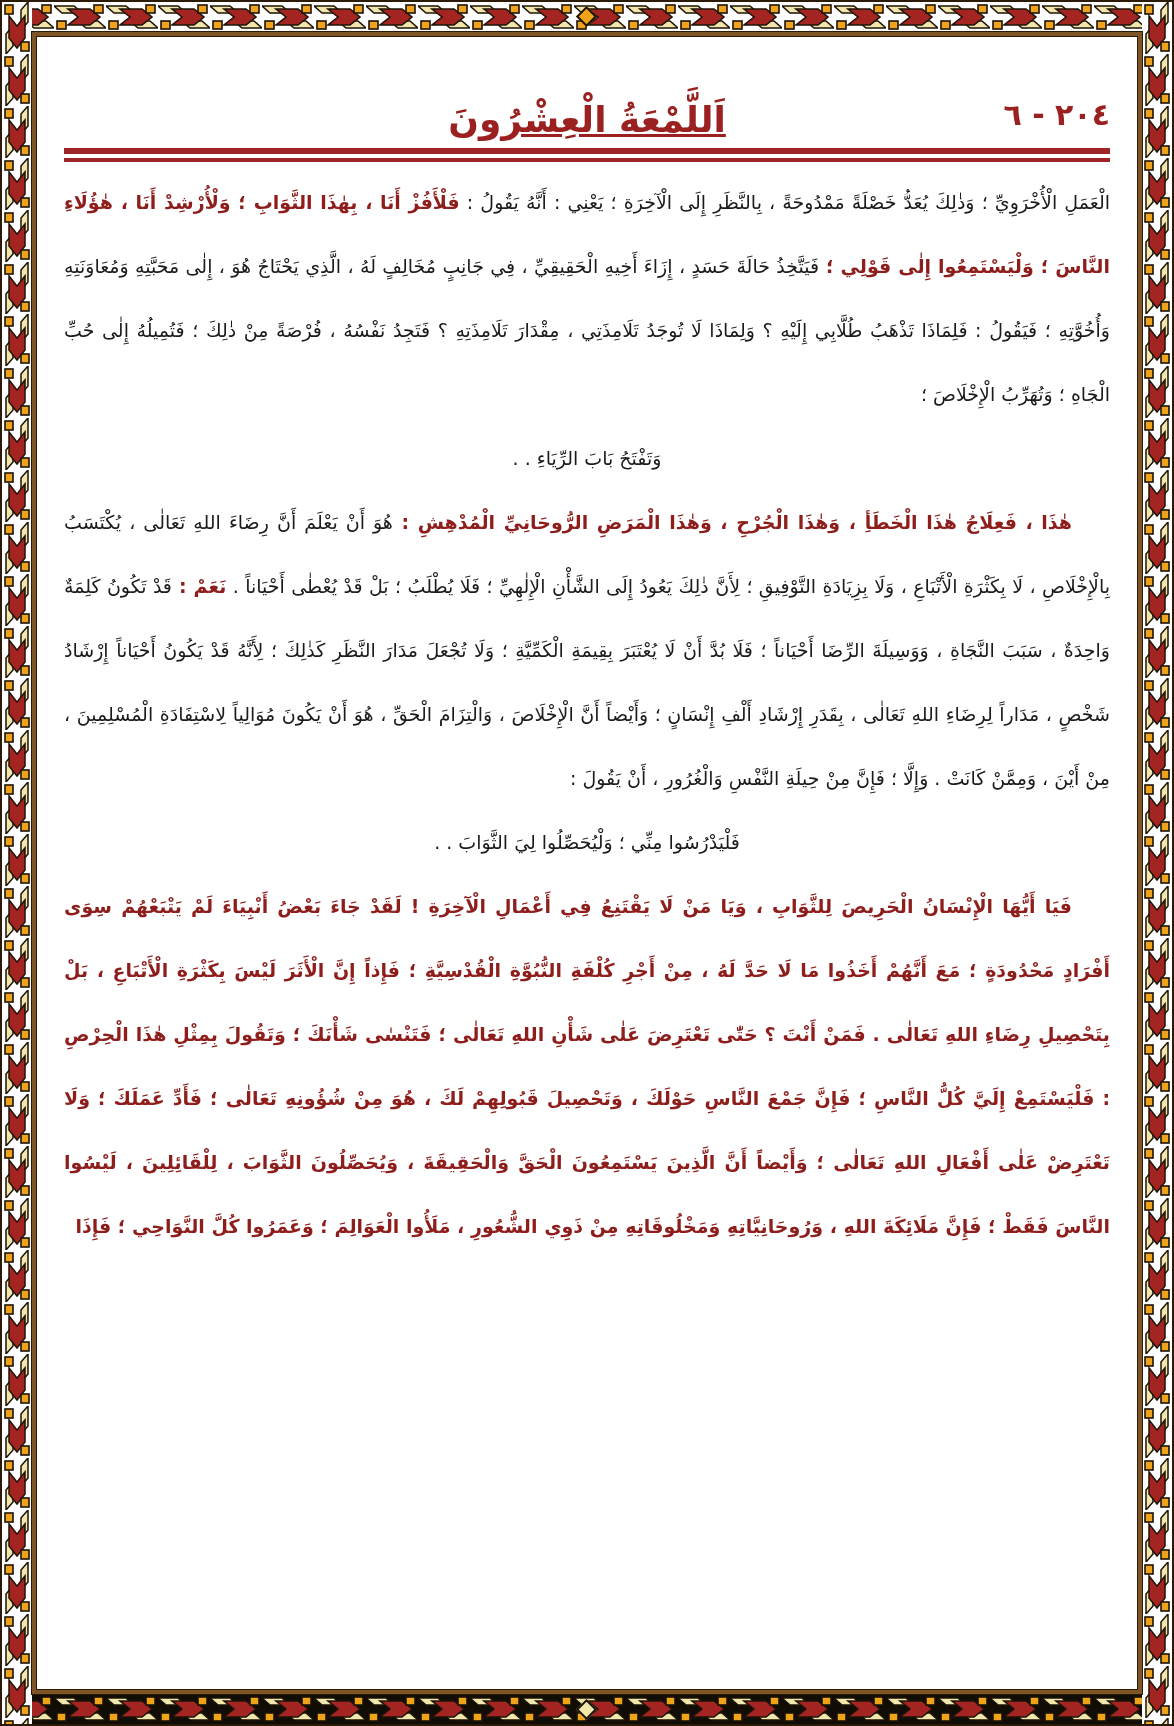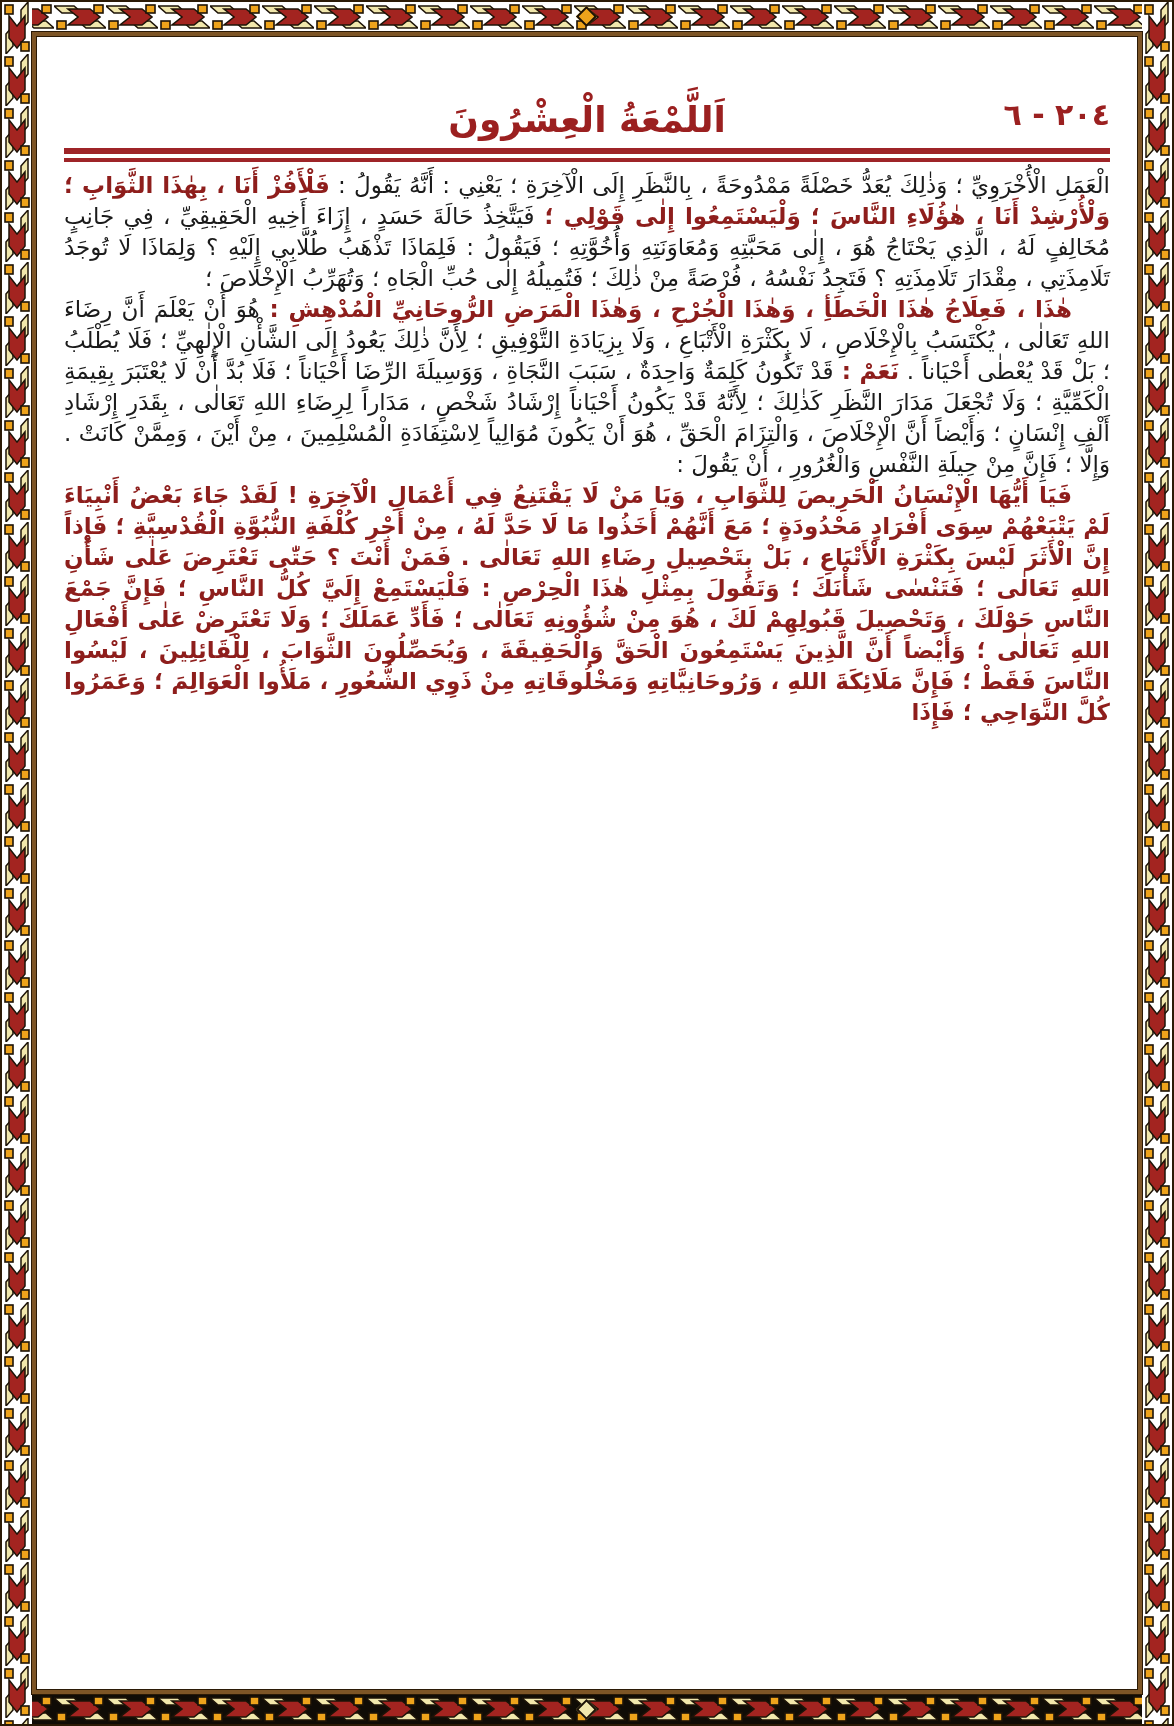--- a/index.html
+++ b/index.html
@@ -25,34 +25,34 @@
   }
   .diamond-top{top:7px;left:calc(50% - 8px);}
   .diamond-bottom{bottom:7px;left:calc(50% - 8px);background:var(--border-cream);}
   .content{
     position:absolute;inset:36px;padding:16px 26px 0 26px;overflow:hidden;
     direction:rtl;
   }
   .header{position:relative;height:94px;}
   .title{
     position:absolute;left:0;right:0;bottom:8px;text-align:center;
-    font-size:36px;font-weight:bold;color:var(--title-red);
+    font-size:36px;font-weight:bold;color:var(--title-red);text-decoration:underline;
   }
   .page-number{
     position:absolute;right:0;bottom:16px;font-size:30px;font-weight:bold;
     color:var(--title-red);
   }
   .rule{
     height:14px;background:#fff;
     border-top:6px solid var(--rule-red);
     border-bottom:4px solid var(--rule-red);
   }
   .text-body{margin-top:8px;}
   .para{
-    margin:0;font-size:23px;line-height:31px;text-align:justify;
+    margin:0;font-size:19px;line-height:64px;text-align:justify;
     color:var(--text-black);
   }
   .para.center{text-align:center;}
   .para.indent{text-indent:38px;}
   .black{color:var(--text-black);}
   .red{color:var(--text-red);font-weight:bold;}
   .hidden-defs{position:absolute;width:0;height:0;}
 </style>
 </head>
 <body>
@@ -105,18 +105,20 @@
 
     <div class="header">
       <div class="page-number">٢٠٤ - ٦</div>
       <div class="title">اَللَّمْعَةُ الْعِشْرُونَ</div>
     </div>
 
     <div class="rule"></div>
 
     <div class="text-body">
         <p class="para"><span class="black">الْعَمَلِ الْأُخْرَوِيِّ ؛ وَذٰلِكَ يُعَدُّ خَصْلَةً مَمْدُوحَةً ، بِالنَّظَرِ إِلَى الْآخِرَةِ ؛ يَعْنِي : أَنَّهُ يَقُولُ : </span><span class="red">فَلْأَفُزْ أَنَا ، بِهٰذَا الثَّوَابِ ؛ وَلْأُرْشِدْ أَنَا ، هٰؤُلَاءِ النَّاسَ ؛ وَلْيَسْتَمِعُوا إِلٰى قَوْلِي ؛ </span><span class="black">فَيَتَّخِذُ حَالَةَ حَسَدٍ ، إِزَاءَ أَخِيهِ الْحَقِيقِيِّ ، فِي جَانِبٍ مُخَالِفٍ لَهُ ، الَّذِي يَحْتَاجُ هُوَ ، إِلٰى مَحَبَّتِهِ وَمُعَاوَنَتِهِ وَأُخُوَّتِهِ ؛ فَيَقُولُ : فَلِمَاذَا تَذْهَبُ طُلَّابِي إِلَيْهِ ؟ وَلِمَاذَا لَا تُوجَدُ تَلَامِذَتِي ، مِقْدَارَ تَلَامِذَتِهِ ؟ فَتَجِدُ نَفْسُهُ ، فُرْصَةً مِنْ ذٰلِكَ ؛ فَتُمِيلُهُ إِلٰى حُبِّ الْجَاهِ ؛ وَتُهَرِّبُ الْإِخْلَاصَ ؛</span></p>
+        <p class="para center"><span class="black">وَتَفْتَحُ بَابَ الرِّيَاءِ . .</span></p>
         <p class="para indent"><span class="red">هٰذَا ، فَعِلَاجُ هٰذَا الْخَطَأِ ، وَهٰذَا الْجُرْحِ ، وَهٰذَا الْمَرَضِ الرُّوحَانِيِّ الْمُدْهِشِ : </span><span class="black">هُوَ أَنْ يَعْلَمَ أَنَّ رِضَاءَ اللهِ تَعَالٰى ، يُكْتَسَبُ بِالْإِخْلَاصِ ، لَا بِكَثْرَةِ الْأَتْبَاعِ ، وَلَا بِزِيَادَةِ التَّوْفِيقِ ؛ لِأَنَّ ذٰلِكَ يَعُودُ إِلَى الشَّأْنِ الْإِلٰهِيِّ ؛ فَلَا يُطْلَبُ ؛ بَلْ قَدْ يُعْطٰى أَحْيَاناً . </span><span class="red">نَعَمْ : </span><span class="black">قَدْ تَكُونُ كَلِمَةٌ وَاحِدَةٌ ، سَبَبَ النَّجَاةِ ، وَوَسِيلَةَ الرِّضَا أَحْيَاناً ؛ فَلَا بُدَّ أَنْ لَا يُعْتَبَرَ بِقِيمَةِ الْكَمِّيَّةِ ؛ وَلَا تُجْعَلَ مَدَارَ النَّظَرِ كَذٰلِكَ ؛ لِأَنَّهُ قَدْ يَكُونُ أَحْيَاناً إِرْشَادُ شَخْصٍ ، مَدَاراً لِرِضَاءِ اللهِ تَعَالٰى ، بِقَدَرِ إِرْشَادِ أَلْفِ إِنْسَانٍ ؛ وَأَيْضاً أَنَّ الْإِخْلَاصَ ، وَالْتِزَامَ الْحَقِّ ، هُوَ أَنْ يَكُونَ مُوَالِياً لِاسْتِفَادَةِ الْمُسْلِمِينَ ، مِنْ أَيْنَ ، وَمِمَّنْ كَانَتْ . وَإِلَّا ؛ فَإِنَّ مِنْ حِيلَةِ النَّفْسِ وَالْغُرُورِ ، أَنْ يَقُولَ :</span></p>
+        <p class="para center"><span class="black">فَلْيَدْرُسُوا مِنِّي ؛ وَلْيُحَصِّلُوا لِيَ الثَّوَابَ . .</span></p>
         <p class="para indent"><span class="red">فَيَا أَيُّهَا الْإِنْسَانُ الْحَرِيصَ لِلثَّوَابِ ، وَيَا مَنْ لَا يَقْتَنِعُ فِي أَعْمَالِ الْآخِرَةِ ! لَقَدْ جَاءَ بَعْضُ أَنْبِيَاءَ لَمْ يَتْبَعْهُمْ سِوَى أَفْرَادٍ مَحْدُودَةٍ ؛ مَعَ أَنَّهُمْ أَخَذُوا مَا لَا حَدَّ لَهُ ، مِنْ أَجْرِ كُلْفَةِ النُّبُوَّةِ الْقُدْسِيَّةِ ؛ فَإِذاً إِنَّ الْأَثَرَ لَيْسَ بِكَثْرَةِ الْأَتْبَاعِ ، بَلْ بِتَحْصِيلِ رِضَاءِ اللهِ تَعَالٰى . فَمَنْ أَنْتَ ؟ حَتّٰى تَعْتَرِضَ عَلٰى شَأْنِ اللهِ تَعَالٰى ؛ فَتَنْسٰى شَأْنَكَ ؛ وَتَقُولَ بِمِثْلِ هٰذَا الْحِرْصِ : فَلْيَسْتَمِعْ إِلَيَّ كُلُّ النَّاسِ ؛ فَإِنَّ جَمْعَ النَّاسِ حَوْلَكَ ، وَتَحْصِيلَ قَبُولِهِمْ لَكَ ، هُوَ مِنْ شُؤُونِهِ تَعَالٰى ؛ فَأَدِّ عَمَلَكَ ؛ وَلَا تَعْتَرِضْ عَلٰى أَفْعَالِ اللهِ تَعَالٰى ؛ وَأَيْضاً أَنَّ الَّذِينَ يَسْتَمِعُونَ الْحَقَّ وَالْحَقِيقَةَ ، وَيُحَصِّلُونَ الثَّوَابَ ، لِلْقَائِلِينَ ، لَيْسُوا النَّاسَ فَقَطْ ؛ فَإِنَّ مَلَائِكَةَ اللهِ ، وَرُوحَانِيَّاتِهِ وَمَخْلُوقَاتِهِ مِنْ ذَوِي الشُّعُورِ ، مَلَأُوا الْعَوَالِمَ ؛ وَعَمَرُوا كُلَّ النَّوَاحِي ؛ فَإِذَا</span></p>
       </div>
 
   </div>
 </div>
 
 </body></html>

